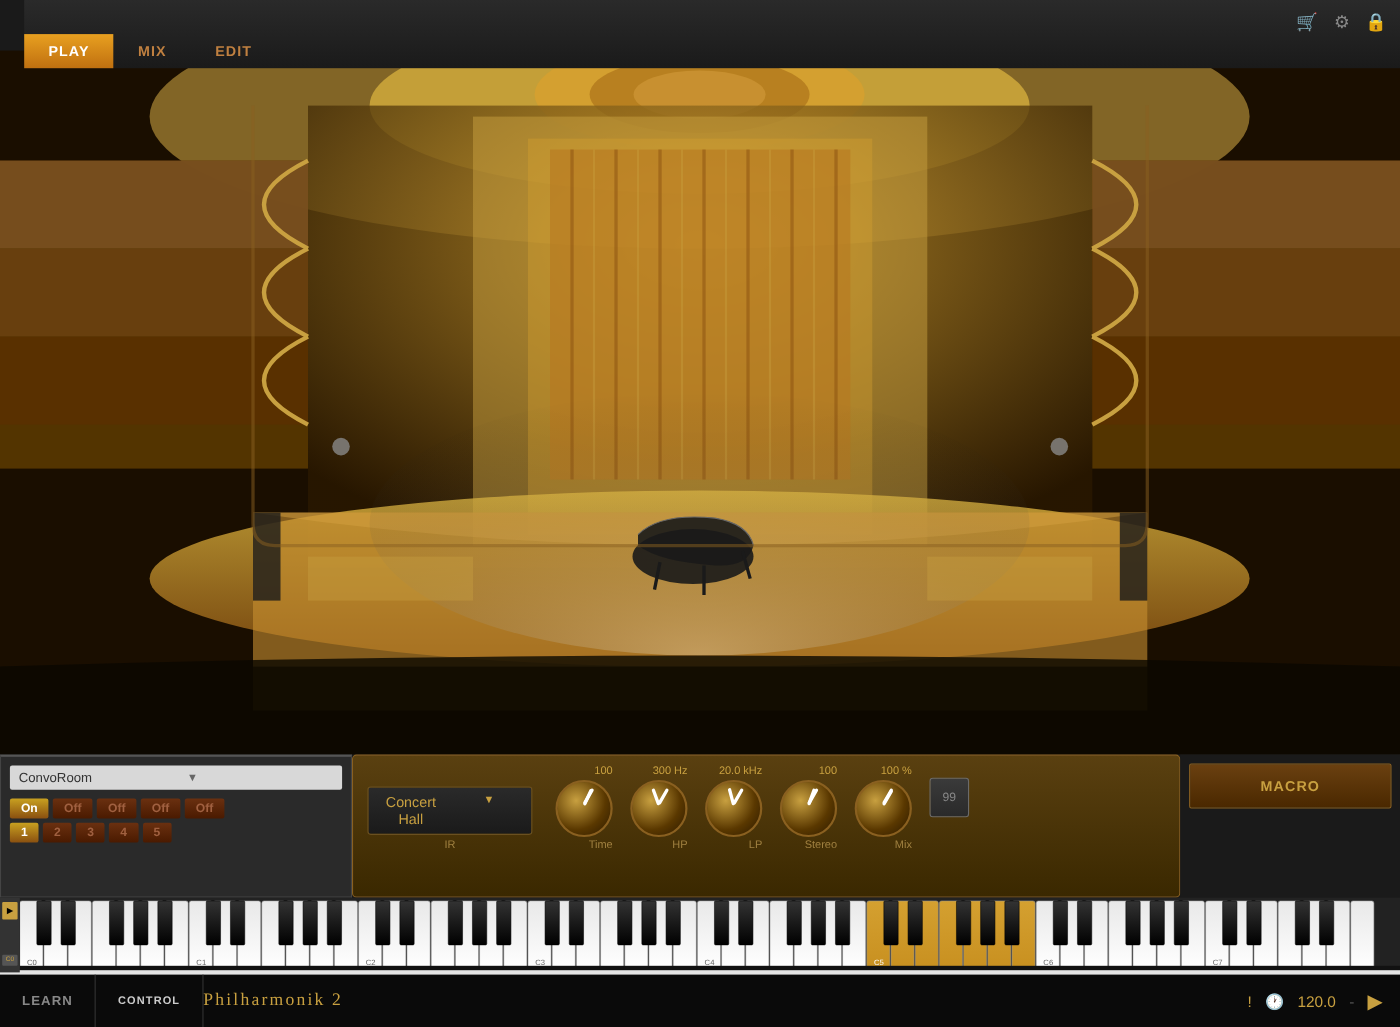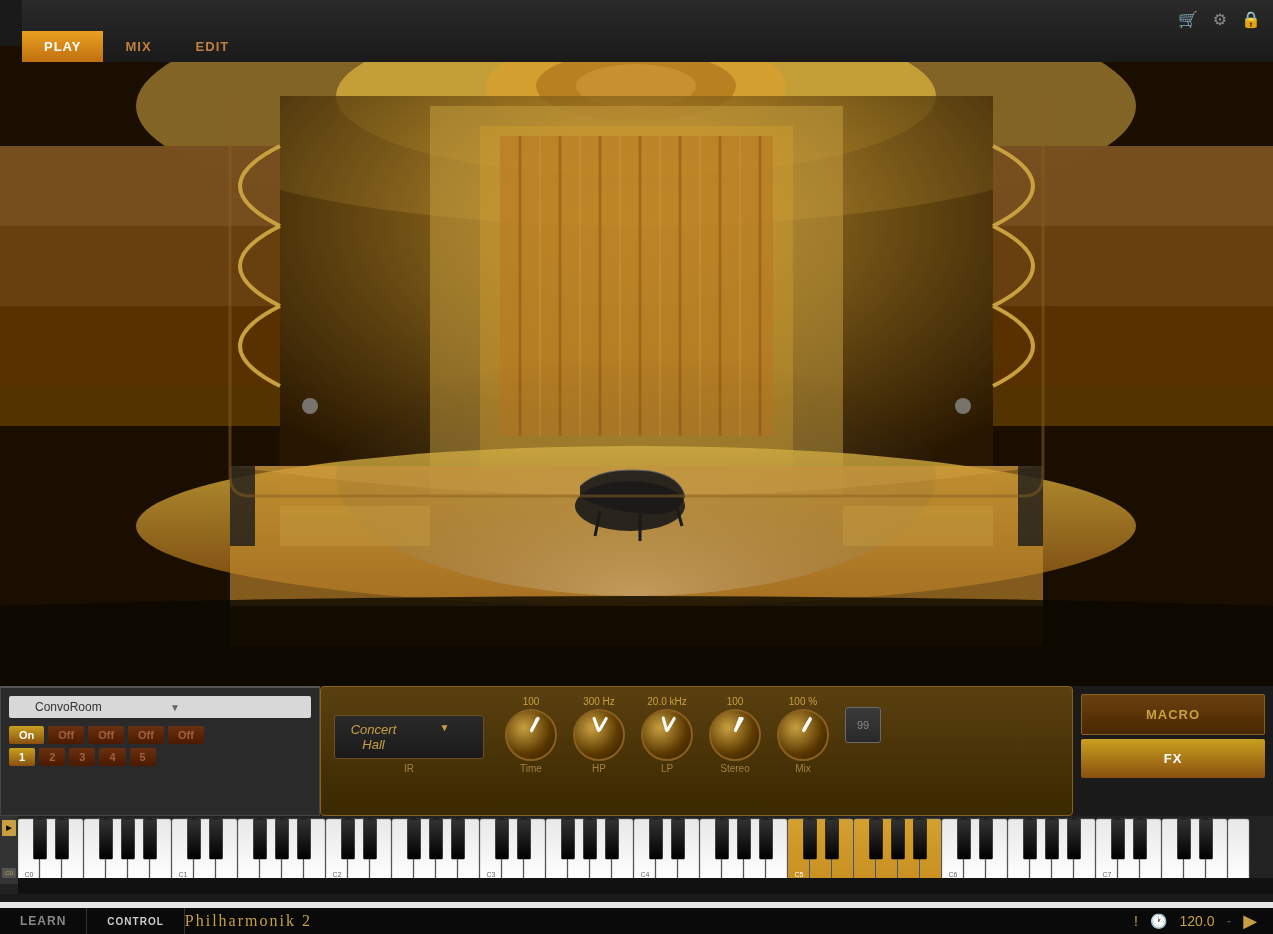--- a/index.html
+++ b/index.html
@@ -183,21 +183,21 @@
       background: linear-gradient(180deg, #5a4010 0%, #3a2800 100%);
       border: 1px solid #8a6020;
       border-radius: 4px;
       display: flex;
       flex-direction: column;
       padding: 8px;
     }
     .knob-group {
       display: flex;
       flex-direction: column;
-      align-items: center;
+      align-items: flex-end;
       gap: 2px;
     }
     .knob-value {
       font-size: 10px;
       color: #c8a040;
       text-align: center;
     }
     .knob {
       width: 50px;
       height: 50px;
@@ -496,21 +496,21 @@
     <path d="M230,50 L230,430 Q230,450 250,450 L1023,450 Q1043,450 1043,430 L1043,50" fill="none" stroke="#8a6020" stroke-width="3" opacity="0.5"></path>
 
     <circle cx="310" cy="360" r="8" fill="#888" opacity="0.8"></circle>
     <circle cx="963" cy="360" r="8" fill="#888" opacity="0.8"></circle>
   </svg>
 </div>
 
 <div style="position:absolute; top:686px; left:0; right:0; height:208px; background:#1a1a1a;">
 
   <div id="convo-section" style="position:absolute; top:0; left:0; width:320px; height:130px; background:#2a2a2a; border:1px solid #444; border-top:2px solid #555;">
-    <div id="convo-dropdown" style="display:flex;align-items:center;background:#d8d8d8;margin:8px;padding:4px 26px;cursor:pointer;border-radius:2px;gap:20px;">
+    <div id="convo-dropdown" style="display:flex;align-items:center;background:#d8d8d8;margin:8px;padding:4px 8px;cursor:pointer;border-radius:2px;gap:20px;">
       <span>ConvoRoom</span>
       <span class="arrow">▼</span>
     </div>
     <div class="toggle-row">
       <button class="toggle-btn toggle-on">On</button>
       <button class="toggle-btn toggle-off">Off</button>
       <button class="toggle-btn toggle-off">Off</button>
       <button class="toggle-btn toggle-off">Off</button>
       <button class="toggle-btn toggle-off">Off</button>
     </div>
@@ -521,21 +521,21 @@
       <button class="num-btn num-inactive">4</button>
       <button class="num-btn num-inactive">5</button>
     </div>
   </div>
 
   <div id="reverb-panel" style="position:absolute;top:0;left:320px;right:200px;height:130px;background:linear-gradient(180deg,#5a4010 0%,#3a2800 100%);border:1px solid #8a6020;border-radius:4px;padding:8px;">
     <div style="display:flex;align-items:flex-end;gap:16px;">
 
       <div style="display:flex;flex-direction:column;align-items:center;min-width:160px;">
         <div style="height:20px;"></div>
-        <div id="ir-dropdown" style="background:linear-gradient(180deg,#2a2a2a 0%,#1a1a1a 100%);border:1px solid #6a5020;border-radius:3px;padding:6px 12px;display:flex;align-items:flex-start;gap:18px;cursor:pointer;min-width:150px;font-style:italic;">
+        <div id="ir-dropdown" style="background:linear-gradient(180deg,#2a2a2a 0%,#1a1a1a 100%);border:1px solid #6a5020;border-radius:3px;padding:6px 12px;display:flex;align-items:flex-start;gap:18px;cursor:pointer;min-width:150px;">
           <span style="color:#c8a040;font-size:13px;flex:1;text-align:center;">Concert Hall</span>
           <span style="color:#c8a040;font-size:10px;">▼</span>
         </div>
         <div style="font-size:10px;color:#a08040;margin-top:4px;">IR</div>
       </div>
 
       <div class="knob-group">
         <div class="knob-value">100</div>
         <div class="knob" style="width:52px;height:52px;background:radial-gradient(circle at 35% 35%, #c8a040, #5a3800 60%, #2a1800);border:2px solid #8a6020;border-radius:50%;position:relative;cursor:pointer;">
           <div style="position:absolute;width:3px;height:16px;background:#fff;border-radius:2px;top:5px;left:50%;transform:translateX(-50%) rotate(25deg);transform-origin:bottom center;"></div>
@@ -574,21 +574,20 @@
         </div>
         <div class="knob-label">Mix</div>
       </div>
 
       <div class="bypass-btn" style="align-self:center;margin-bottom:20px;">99</div>
     </div>
   </div>
 
   <div id="macro-fx" style="position:absolute;top:0;right:0;width:200px;height:130px;display:flex;flex-direction:column;gap:4px;padding:8px;background:#1a1a1a;">
     <button class="macro-btn macro" style="background:linear-gradient(180deg,#6a4010 0%,#4a2800 100%);color:#c8a040;padding:12px;font-size:13px;font-weight:bold;letter-spacing:1px;border:1px solid #8a6020;cursor:pointer;border-radius:2px;">MACRO</button>
-    <button class="macro-btn fx" style="background:linear-gradient(180deg,#c8a020 0%,#8a5010 100%);color:#fff;padding:12px;font-size:13px;font-weight:bold;letter-spacing:1px;border:none;cursor:pointer;border-radius:2px;">FX</button>
   </div>
 
   <div id="keyboard-area" style="position:absolute;top:130px;left:0;right:0;height:78px;background:#222;overflow:hidden;">
 
     <div style="position:absolute;left:0;top:0;width:18px;height:68px;background:#333;display:flex;flex-direction:column;align-items:center;justify-content:center;z-index:5;">
       <div style="position:absolute;top:4px;left:2px;right:2px;height:16px;background:#c8a040;border-radius:1px;display:flex;align-items:center;justify-content:center;">
         <span style="font-size:7px;color:#000;font-weight:bold;">▶</span>
       </div>
       <div style="position:absolute;bottom:6px;left:2px;right:2px;height:10px;background:#555;border-radius:1px;display:flex;align-items:center;justify-content:center;">
         <span style="font-size:6px;color:#c8a040;">C0</span>
@@ -717,21 +716,21 @@
           <rect x="1159.5" y="0" width="13" height="40" fill="url(#blackKey)" stroke="#000" stroke-width="0.5" rx="1"></rect>
           <rect x="1181.5" y="0" width="13" height="40" fill="url(#blackKey)" stroke="#000" stroke-width="0.5" rx="1"></rect>
         </svg>
     </div>
 
     <div style="position:absolute;left:18px;right:0;top:62px;height:16px;background:#111;display:flex;align-items:center;">
     </div>
   </div>
 </div>
 
-<div id="bottom-bar" style="position:absolute;bottom:0;left:0;right:0;height:32px;background:#0a0a0a;border-top:6px solid #e5e5e5;display:flex;align-items:center;">
+<div id="bottom-bar" style="position:absolute;bottom:0;left:0;right:0;height:52px;background:#0a0a0a;border-top:4px solid #e5e5e5;display:flex;align-items:center;">
   <div class="bar-btn" style="padding:0 20px;height:100%;display:flex;align-items:center;font-size:12px;font-weight:bold;letter-spacing:1px;color:#888;cursor:pointer;border-right:1px solid #333;">LEARN</div>
   <div class="bar-btn active-bar" style="padding:0 20px;height:100%;display:flex;align-items:center;font-size:10px;font-weight:bold;letter-spacing:1px;color:#ccc;cursor:pointer;border-right:1px solid #333;">CONTROL</div>
   <div id="bottom-title" style="flex:1;text-align:left;font-size:16px;letter-spacing:2px;color:#c8a040;font-family:Georgia,serif;">Philharmonik 2</div>
   <div id="bottom-right" style="display:flex;align-items:center;gap:12px;padding-right:16px;">
     <span class="bar-icon warn" style="color:#c8a040;font-size:14px;cursor:pointer;">!</span>
     <span class="bar-icon" style="color:#666;font-size:14px;cursor:pointer;">🕐</span>
     <span id="tempo" style="color:#c8a040;font-size:14px;">120.0</span>
     <span class="bar-dash" style="color:#555;font-size:14px;">-</span>
     <span class="play-btn" style="color:#c8a040;font-size:18px;cursor:pointer;">▶</span>
   </div>

